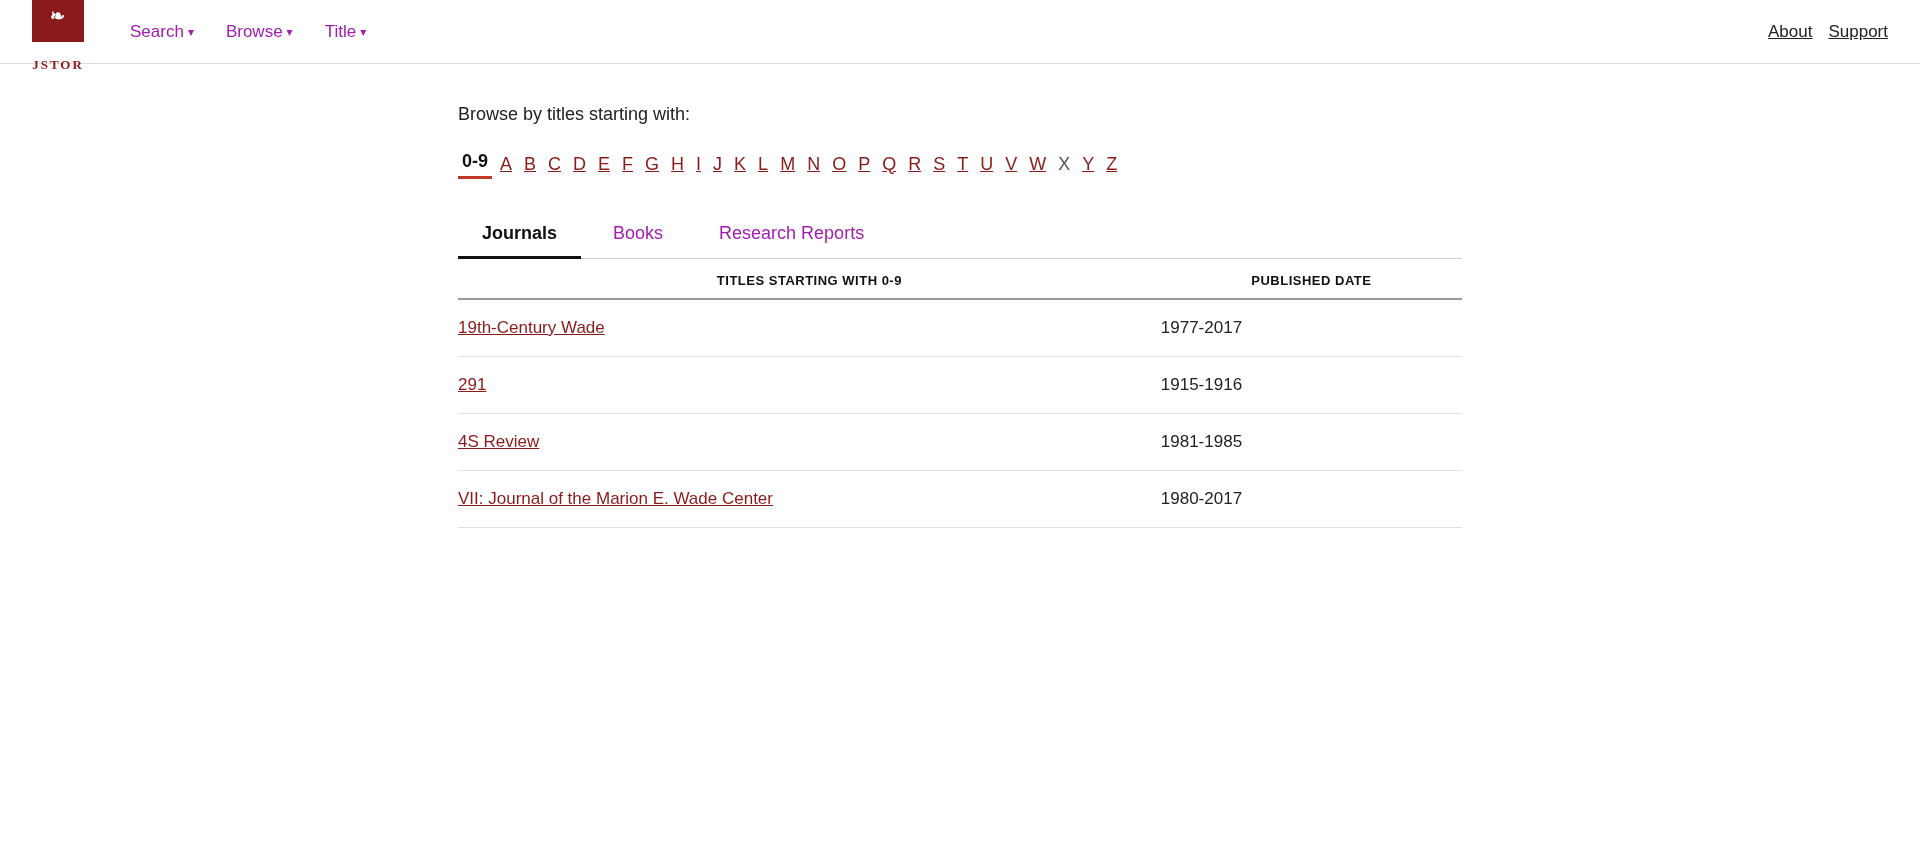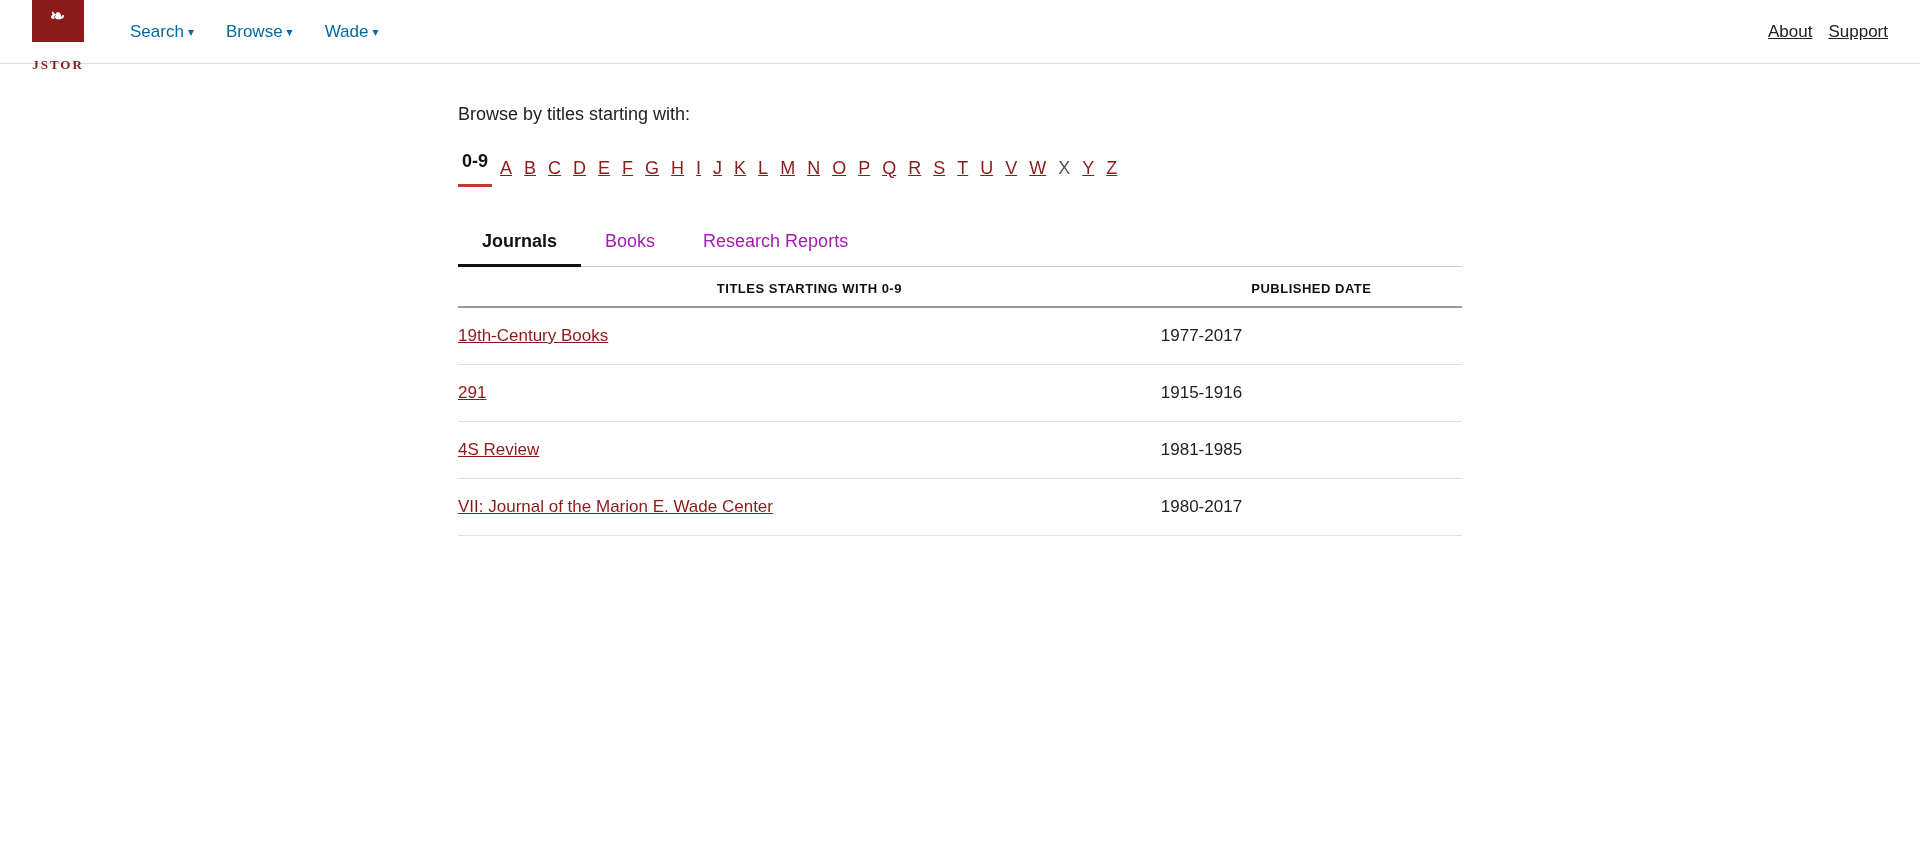--- a/index.html
+++ b/index.html
@@ -47,21 +47,21 @@
       flex: 1;
     }
     .nav-item {
       display: flex;
       align-items: center;
       gap: 4px;
       padding: 8px 14px;
       font-size: 17px;
       font-family: Arial, sans-serif;
       cursor: pointer;
-      color: #0369a1;
+      color: #a21caf;
       background: none;
       border: none;
       font-weight: normal;
       text-decoration: none;
     }
     .nav-chevron { font-size: 12px; }
     .nav-right {
       display: flex;
       gap: 16px;
       align-items: center;
@@ -111,32 +111,32 @@
       padding: 2px 4px;
       cursor: pointer;
       background: none;
       border: none;
     }
     .alpha-link.active {
       color: #111;
       text-decoration: none;
       font-weight: bold;
       border-bottom: 3px solid #c0392b;
-      padding-bottom: 12px;
+      padding-bottom: 4px;
     }
     .alpha-link.inactive {
       color: #555;
       text-decoration: none;
       cursor: default;
     }
 
     
     .tabs {
       display: flex;
-      gap: 0;
+      gap: 8px;
       border-bottom: 1px solid #ccc;
       margin-bottom: 0;
     }
     .tab {
       padding: 12px 24px;
       font-size: 18px;
       font-family: Arial, sans-serif;
       cursor: pointer;
       border-bottom: 3px solid transparent;
       margin-bottom: -1px;
@@ -216,21 +216,21 @@
   <div class="nav-links">
     <button class="nav-item">
       <span>Search</span>
       <span class="nav-chevron">▾</span>
     </button>
     <button class="nav-item">
       <span>Browse</span>
       <span class="nav-chevron">▾</span>
     </button>
     <button class="nav-item">
-      <span>Wade</span>
+      <span>Title</span>
       <span class="nav-chevron">▾</span>
     </button>
   </div>
   <div class="nav-right">
     <a href="#">About</a>
     <a href="#">Support</a>
   </div>
 </nav>
 
 <div class="main">
@@ -274,21 +274,21 @@
 
   <table class="results-table">
     <thead>
       <tr>
         <th class="col-title">TITLES STARTING WITH 0-9</th>
         <th class="col-date pub-date">PUBLISHED DATE</th>
       </tr>
     </thead>
     <tbody id="table-body">
         <tr>
-          <td class="col-title"><a href="#" class="title-link">19th-Century Books</a></td>
+          <td class="col-title"><a href="#" class="title-link">19th-Century Wade</a></td>
           <td class="pub-date-cell col-date">1977-2017</td>
         </tr>
         <tr>
           <td class="col-title"><a href="#" class="title-link">291</a></td>
           <td class="pub-date-cell col-date">1915-1916</td>
         </tr>
         <tr>
           <td class="col-title"><a href="#" class="title-link">4S Review</a></td>
           <td class="pub-date-cell col-date">1981-1985</td>
         </tr>

